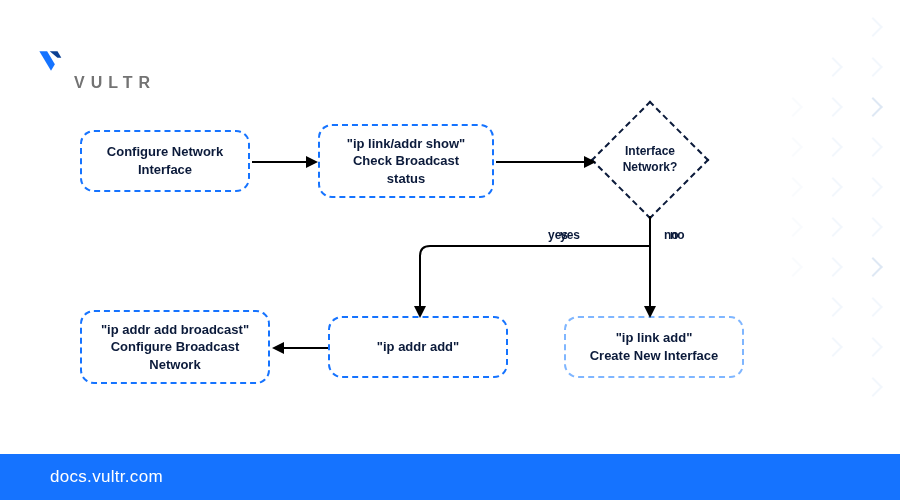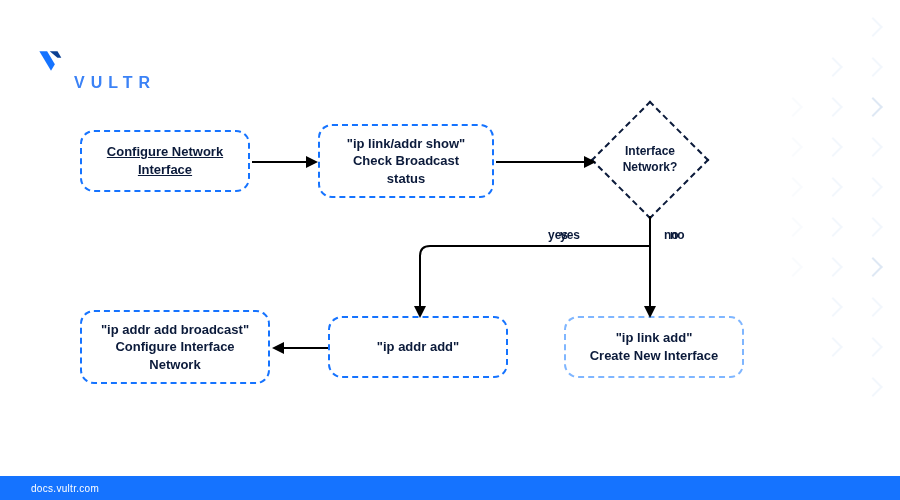--- a/index.html
+++ b/index.html
@@ -7,21 +7,21 @@
   .canvas { position: relative; width: 900px; height: 500px; background: #fff; }
 
   
   .chev-col { position: absolute; display: flex; flex-direction: column; gap: 26px; opacity: .25; }
   .chev { width: 14px; height: 14px; transform: rotate(45deg); border-right: 2px solid #cfe0f5; border-top: 2px solid #cfe0f5; }
   .chev.dark { border-color: #7ea6d6; }
 
   
   .logo { position: absolute; top: 30px; left: 38px; display: flex; align-items: center; gap: 10px; }
   .logo-mark { width: 26px; height: 22px; }
-  .logo-text { font-weight: 700; letter-spacing: 6px; font-size: 16px; color: #3b82f6; margin-top: 44px; }
+  .logo-text { font-weight: 700; letter-spacing: 6px; font-size: 16px; color: #737373; margin-top: 44px; }
 
   
   .node {
     position: absolute;
     border: 2px dashed #1573ff;
     border-radius: 14px;
     text-align: center;
     color: #0b1a3a;
     font-size: 13px;
     font-weight: 600;
@@ -50,21 +50,21 @@
     text-align: center;
     font-size: 12px; font-weight: 700; color: #0b1a3a;
     line-height: 1.3;
   }
 
   .arrow { position: absolute; }
 
   .edge-label { position: absolute; font-size: 12px; font-weight: 600; color: #0b1a3a; }
 
   
-  .footer { position: absolute; left: 0; right: 0; bottom: 0; height: 24px; background: #1573ff; color: #fff; font-size: 10px; display: flex; align-items: center; padding-left: 31px; letter-spacing: .3px; }
+  .footer { position: absolute; left: 0; right: 0; bottom: 0; height: 46px; background: #1573ff; color: #fff; font-size: 17px; display: flex; align-items: center; padding-left: 50px; letter-spacing: .3px; }
 </style>
 </head>
 <body>
 <div class="canvas" data-name="diagram-canvas">
 
   <div class="chev-col" style="right:20px; top:20px;" data-name="decor-chevrons">
     <div class="chev"></div>
       <div class="chev"></div>
       <div class="chev dark"></div>
       <div class="chev"></div>
@@ -94,21 +94,21 @@
   </div>
 
   <div class="logo" data-name="brand-logo">
     <svg class="logo-mark" viewBox="0 0 40 34" data-name="vultr-logo-icon">
       <path d="M2 2 L14 2 L26 22 L20 32 L2 2 Z" fill="#1573ff"></path>
       <path d="M18 2 L30 2 L36 12 L30 12 Z" fill="#0b3f91"></path>
     </svg>
     <span class="logo-text" data-name="brand-name">VULTR</span>
   </div>
 
-  <div class="node" style="left:80px; top:130px; width:170px; height:62px;text-decoration:underline;" data-name="node-configure-network-interface">
+  <div class="node" style="left:80px; top:130px; width:170px; height:62px;" data-name="node-configure-network-interface">
     <span data-name="node-text">Configure Network</span>
     <span data-name="node-text">Interface</span>
   </div>
 
   <div class="node" style="left:318px; top:124px; width:176px; height:74px;" data-name="node-check-interface-status">
     <span data-name="node-text">"ip link/addr show"</span>
     <span data-name="node-text">Check Broadcast</span>
     <span data-name="node-text">status</span>
   </div>
 
@@ -117,21 +117,21 @@
     <div class="diamond-label">
       <div>
         <div data-name="decision-text">Interface</div>
         <div data-name="decision-text">Network?</div>
       </div>
     </div>
   </div>
 
   <div class="node" style="left:80px; top:310px; width:190px; height:74px;" data-name="node-configure-broadcast">
     <span data-name="node-text">"ip addr add broadcast"</span>
-    <span data-name="node-text">Configure Interface</span>
+    <span data-name="node-text">Configure Broadcast</span>
     <span data-name="node-text">Network</span>
   </div>
 
   <div class="node" style="left:328px; top:316px; width:180px; height:62px;" data-name="node-configure-ip-address">
     <span data-name="node-text">"ip addr add"</span>
   </div>
 
   <div class="node light" style="left:564px; top:316px; width:180px; height:62px;" data-name="node-create-new-interface">
     <span data-name="node-text">"ip link add"</span>
     <span data-name="node-text">Create New Interface</span>

